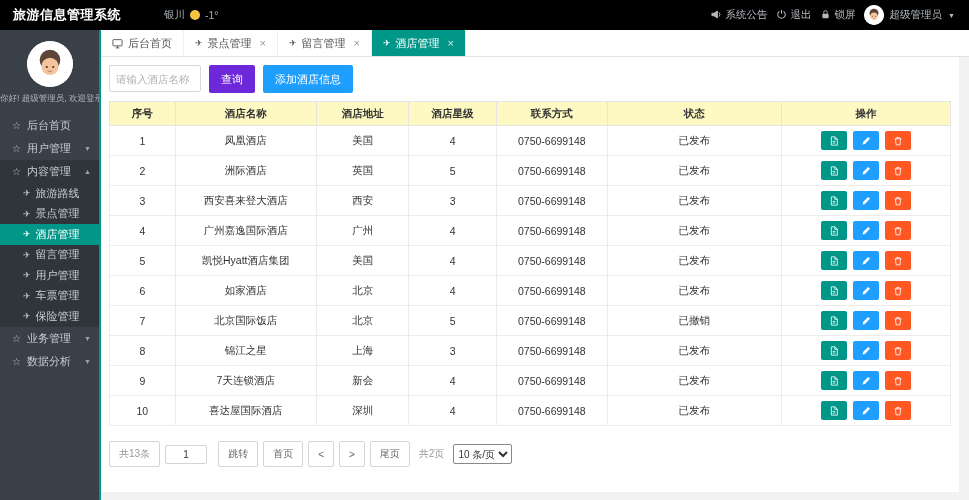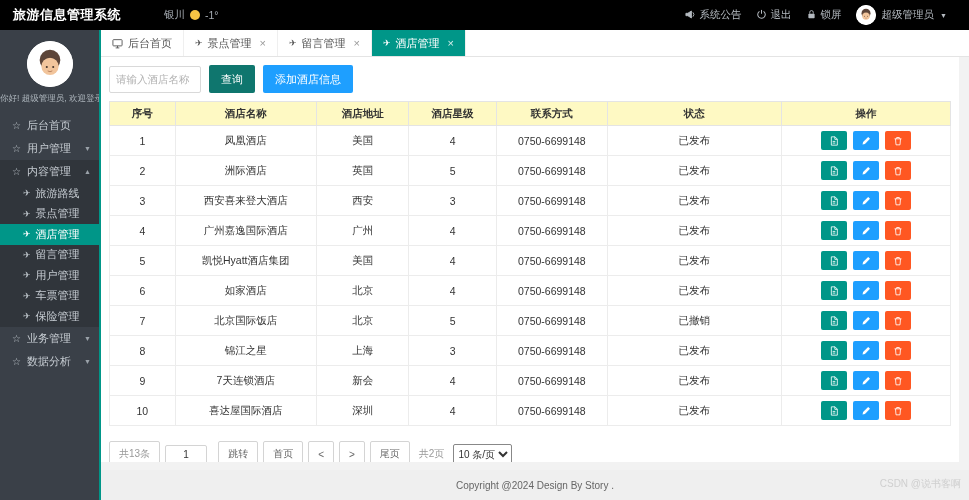--- a/index.html
+++ b/index.html
@@ -3,21 +3,21 @@
 <meta charset="utf-8">
 <style>
   *{box-sizing:border-box;margin:0;padding:0}
   html,body{width:969px;height:500px;overflow:hidden;background:#f2f2f2;
     font-family:"Liberation Sans","DejaVu Sans",sans-serif;}
   
   .topbar{height:30px;background:#000000;display:flex;align-items:center;color:#cfd3d8}
   .brand{font-size:13px;font-weight:bold;color:#fff;padding:0 13px;letter-spacing:.5px;white-space:nowrap}
   .weather{display:flex;align-items:center;gap:5px;font-size:10.5px;color:#a9afb6;margin-left:30px}
   .sun{width:10px;height:10px;border-radius:50%;background:#f6c344;display:inline-block}
-  .top-right{margin-left:auto;display:flex;align-items:center;gap:14px;padding-right:22px;font-size:10.5px;color:#b4bac0}
+  .top-right{margin-left:auto;display:flex;align-items:center;gap:8px;padding-right:14px;font-size:10.5px;color:#b4bac0}
   .top-act{display:flex;align-items:center;gap:4px;cursor:pointer;white-space:nowrap}
   .top-act svg{width:11px;height:11px}
   .userbox{display:flex;align-items:center;gap:6px;cursor:pointer}
   .avatar-sm{width:20px;height:20px;border-radius:50%;overflow:hidden;background:#fff;flex-shrink:0}
   .caret{font-size:7px;color:#b4bac0}
   
   .layout{display:flex;height:470px}
   .sidebar{width:101px;flex-shrink:0;background:#3a4048;border-right:2px solid #009688;color:#c6ccd2;overflow:hidden}
   .avatar-big{width:46px;height:46px;border-radius:50%;overflow:hidden;background:#fff;margin:11px auto 6px auto}
   .greeting{font-size:8.5px;color:#aeb6bd;text-align:center;white-space:nowrap;margin-bottom:9px}
@@ -35,25 +35,25 @@
   .tabbar{height:27px;background:#fff;display:flex;align-items:stretch;border-bottom:1px solid #e4e4e4;flex-shrink:0}
   .tab{display:flex;align-items:center;gap:5px;padding:0 11px;font-size:11px;color:#555;border-right:1px solid #efefef;cursor:pointer;white-space:nowrap}
   .tab-ic{display:inline-flex;align-items:center;font-size:9px}
   .tab-ic svg{width:11px;height:11px}
   .tab .close{font-size:11px;color:#999;margin-left:3px}
   .tab.active{background:#009688;color:#fff}
   .tab.active .close{color:#d8efec}
   
   .content{flex:1;background:#f2f2f2;padding:0 10px 8px 0;display:flex;flex-direction:column;overflow:hidden}
   .panel{background:#fff;flex:1;display:flex;flex-direction:column;overflow:hidden}
-  .toolbar{display:flex;align-items:center;gap:8px;padding:8px}
+  .toolbar{display:flex;gap:8px;padding:8px}
   .search-input{width:92px;height:27px;border:1px solid #d9d9d9;border-radius:2px;padding:0 6px;font-size:10.5px;color:#333;outline:none}
   .search-input::placeholder{color:#b3b3b3}
   .btn{height:28px;border:none;border-radius:2px;color:#fff;font-size:11px;padding:0 12px;cursor:pointer}
-  .btn-search{background:#0f766e}
+  .btn-search{background:#6d28d9}
   .btn-add{background:#1E9FFF}
   .tablewrap{padding:0 8px}
   table{width:100%;border-collapse:collapse;table-layout:fixed;font-size:10.5px;color:#333;text-align:center}
   th{background:#fef9c3;border:1px solid #e4e4e4;height:24px;font-weight:bold}
   td{border:1px solid #ececec;height:30px;overflow:hidden;white-space:nowrap}
   .act-btn{display:inline-flex;align-items:center;justify-content:center;width:26px;height:19px;border:none;border-radius:2px;margin:0 3px;cursor:pointer;vertical-align:middle}
   .act-btn svg{width:10px;height:10px}
   
   .pager{display:flex;align-items:center;gap:5px;padding:11px 8px;font-size:10px;color:#666}
   .pg{border:1px solid #d4d4d4;background:#fff;border-radius:2px;height:19px;display:inline-flex;align-items:center;justify-content:center;padding:12px 9px;cursor:pointer;white-space:nowrap}
@@ -540,18 +540,14 @@
           <span class="pg">&gt;</span>
           <span class="pg">尾页</span>
           <span class="pages-label">共2页</span>
           <select class="pg-select">
             <option>10 条/页</option>
           </select>
         </div>
       </div>
     </div>
 
-    <div class="footer">
-      <span>Copyright @2024 Design By Story .</span>
-      <span class="watermark">CSDN @说书客啊</span>
-    </div>
   </div>
 </div>
 
 </body></html>

